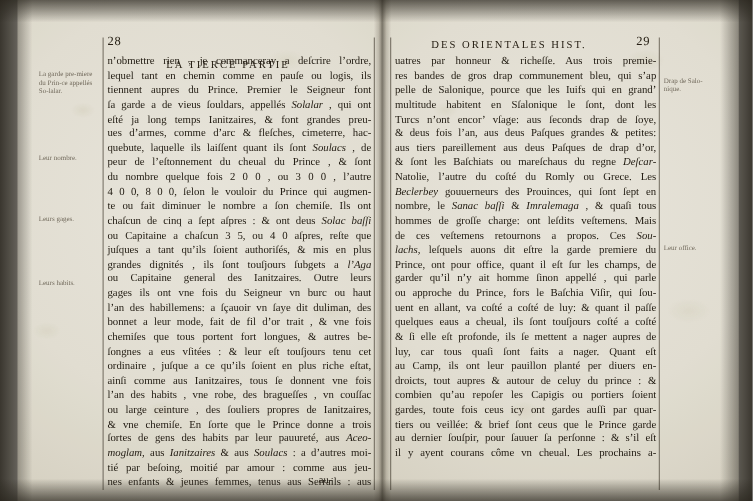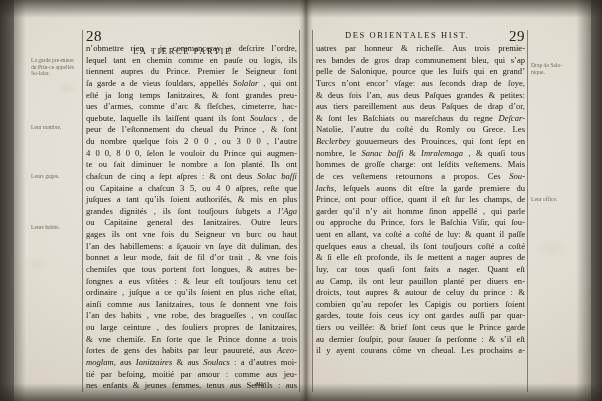--- a/index.html
+++ b/index.html
@@ -88,21 +88,21 @@
   
   .running-head {
     position: absolute;
     font-size: 8.5px;
     letter-spacing: 1.6px;
     color: #2b2419;
     white-space: nowrap;
   }
   .folio {
     position: absolute;
-    font-size: 15px;
+    font-size: 10px;
     color: #2b2419;
     letter-spacing: .5px;
   }
 
   
   .column {
     position: absolute;
     color: #231d14;
     font-size: 8.6px;
     line-height: 11.62px;
@@ -173,21 +173,21 @@
       <span class="ln">n’obmettre rien , je commanceray a deſcrire l’ordre,</span>
       <span class="ln">lequel tant en chemin comme en pauſe ou logis, ils</span>
       <span class="ln">tiennent aupres du Prince. Premier le Seigneur font</span>
       <span class="ln">ſa garde a de vieus ſouldars, appellés <i>Solalar</i> , qui ont</span>
       <span class="ln">eſté ja long temps Ianitzaires, &amp; font grandes preu-</span>
       <span class="ln">ues d’armes, comme d’arc &amp; fleſches, cimeterre, hac-</span>
       <span class="ln">quebute, laquelle ils laiſſent quant ils ſont <i>Soulacs</i> , de</span>
       <span class="ln">peur de l’eſtonnement du cheual du Prince , &amp; ſont</span>
       <span class="ln">du nombre quelque fois 2 0 0 , ou  3 0 0 , l’autre</span>
       <span class="ln">4 0 0, 8 0 0, ſelon le vouloir du Prince qui augmen-</span>
-      <span class="ln">te ou fait diminuer le nombre a ſon planté. Ils ont</span>
+      <span class="ln">te ou fait diminuer le nombre a ſon chemiſe. Ils ont</span>
       <span class="ln">chaſcun de cinq a ſept aſpres : &amp; ont deus <i>Solac baſſi</i></span>
       <span class="ln">ou Capitaine a chaſcun 3 5, ou 4 0 aſpres, reſte que</span>
       <span class="ln">juſques a tant qu’ils ſoient authoriſés, &amp; mis en plus</span>
       <span class="ln">grandes dignités , ils ſont touſjours ſubgets a <i>l’Aga</i></span>
       <span class="ln">ou Capitaine general des Ianitzaires.   Outre leurs</span>
       <span class="ln">gages ils ont vne fois du Seigneur vn burc ou haut</span>
       <span class="ln">l’an des habillemens: a ſçauoir vn ſaye dit duliman, des</span>
       <span class="ln">bonnet a leur mode, fait de fil d’or trait , &amp; vne fois</span>
       <span class="ln">chemiſes que tous portent fort longues, &amp; autres be-</span>
       <span class="ln">ſongnes a eus vſitées : &amp; leur eſt touſjours tenu cet</span>
@@ -212,20 +212,21 @@
     </div>
 
   <div class="running-head softened" style="left:345px; top:30px;">DES ORIENTALES HIST.</div>
 
   <div class="folio softened" style="left:509px; top:28px;">29</div>
 
   <div class="column softened" id="recto-column" style="left:316px; top:43px; width:209px;">
       <span class="ln">uatres par honneur &amp; richeſſe.    Aus trois premie-</span>
       <span class="ln">res bandes de gros drap communement bleu, qui s’ap</span>
       <span class="ln">pelle de Salonique, pource que les Iuifs qui en grand’</span>
+      <span class="ln">multitude habitent en Sſalonique le ſont, dont les</span>
       <span class="ln">Turcs n’ont encor’ vſage: aus ſeconds drap de ſoye,</span>
       <span class="ln">&amp; deus fois l’an, aus deus Paſques grandes &amp; petites:</span>
       <span class="ln">aus tiers  pareillement aus deus Paſques de drap d’or,</span>
       <span class="ln">&amp; ſont les Baſchiats ou mareſchaus du regne <i>Deſcar-</i></span>
       <span class="ln">Natolie, l’autre du coſté du Romly ou Grece.  Les</span>
       <span class="ln"><i>Beclerbey</i> gouuerneurs des Prouinces, qui ſont ſept en</span>
       <span class="ln">nombre, le <i>Sanac baſſi</i> &amp; <i>Imralemaga</i> , &amp; quaſi tous</span>
       <span class="ln">hommes de groſſe charge: ont leſdits veſtemens. Mais</span>
       <span class="ln">de ces veſtemens retournons a propos.    Ces <i>Sou-</i></span>
       <span class="ln"><i>lachs,</i> leſquels auons dit eſtre la garde  premiere du</span>

